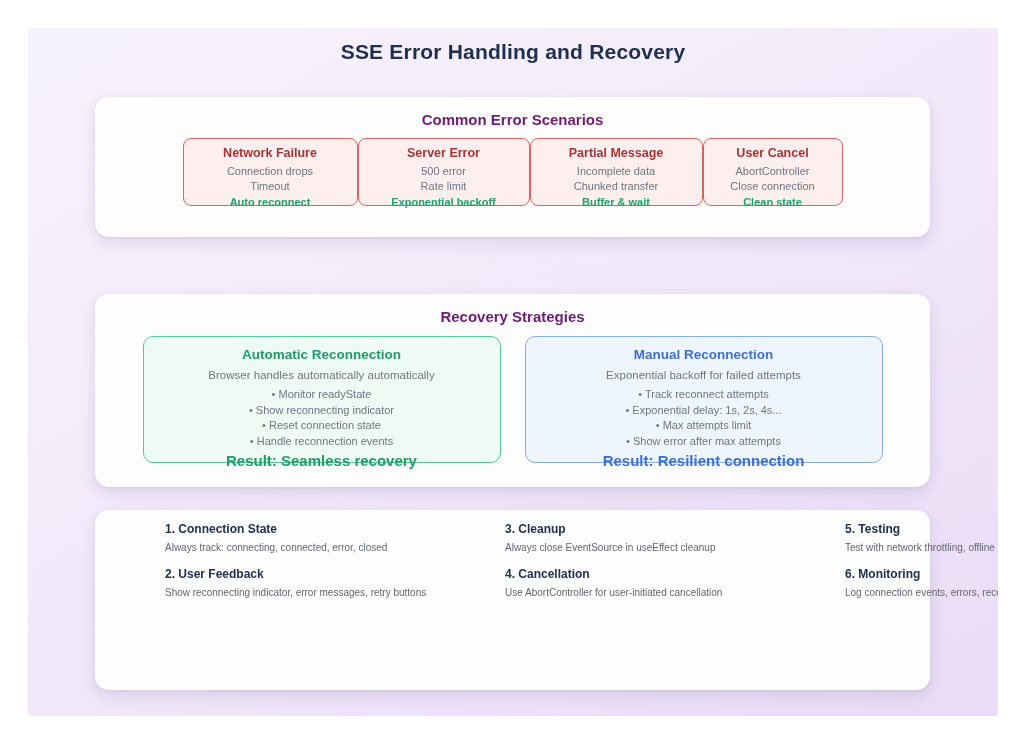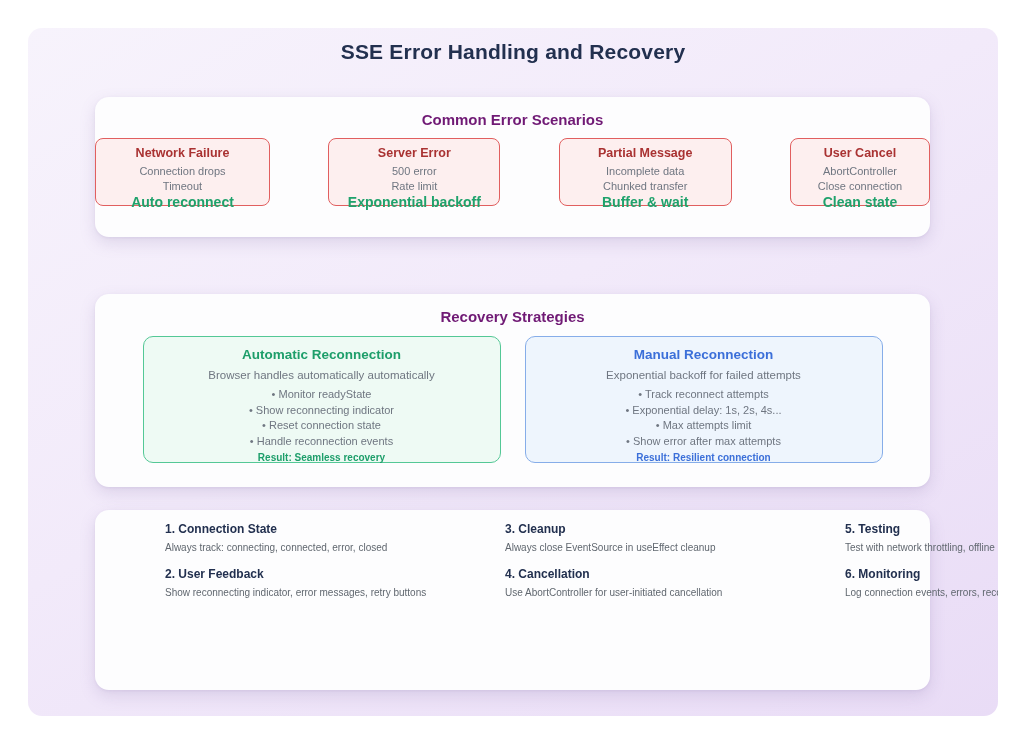--- a/index.html
+++ b/index.html
@@ -9,21 +9,21 @@
     width: 1024px;
     height: 747px;
     background: #ffffff;
     font-family: "Liberation Sans", sans-serif;
     overflow: hidden;
   }
   .canvas {
     position: absolute;
     left: 28px; top: 28px;
     width: 970px; height: 688px;
-    border-radius: 14px;
+    border-radius: 4px;
     background: linear-gradient(150deg, #f7f3fc 0%, #f2eafa 45%, #e9dcf6 100%);
     overflow: hidden;
   }
   .main-title {
     margin-top: 12px;
     text-align: center;
     font-size: 21px;
     font-weight: bold;
     color: #22304f;
     letter-spacing: 0.2px;
@@ -43,37 +43,37 @@
     margin-top: 14px;
     text-align: center;
     font-size: 15px;
     font-weight: bold;
     color: #701a75;
   }
   
   .scenario-row {
     margin-top: 10px;
     display: flex;
-    justify-content: space-between;
+    justify-content: center;
   }
   .scen-card {
     height: 68px;
     border: 1.5px solid #e15f5f;
     background: #fdefef;
     border-radius: 8px;
     text-align: center;
     padding-top: 7px;
   }
   .scen-card:nth-child(1) { width: 175px; }
   .scen-card:nth-child(2) { width: 172px; }
   .scen-card:nth-child(3) { width: 173px; }
   .scen-card:nth-child(4) { width: 140px; }
   .scen-title { font-size: 12.5px; font-weight: bold; color: #a93232; margin-bottom: 4px; }
   .scen-line  { font-size: 11px; color: #6f7681; line-height: 15px; }
-  .scen-action{ font-size: 14px; font-weight: bold; color: #1fa26c; line-height: 15px; margin-top: 1px; }
+  .scen-action{ font-size: 11px; font-weight: bold; color: #1fa26c; line-height: 15px; margin-top: 1px; }
   
   .strategy-row {
     margin-top: 11px;
     display: flex;
     justify-content: center;
     gap: 24px;
   }
   .strat-card {
     width: 358px;
     height: 127px;
@@ -81,21 +81,21 @@
     text-align: center;
     padding-top: 10px;
   }
   .strat-card.green { border: 1.5px solid #54c896; background: #eefaf4; }
   .strat-card.blue  { border: 1.5px solid #86ade9; background: #eef5fd; }
   .strat-title { font-size: 13.5px; font-weight: bold; margin-bottom: 7px; }
   .green .strat-title, .green .strat-result { color: #1d9e6a; }
   .blue  .strat-title, .blue  .strat-result { color: #3b6fd9; }
   .strat-sub { font-size: 11.5px; color: #6f7681; margin-bottom: 6px; }
   .strat-bullet { font-size: 11px; color: #6f7681; line-height: 15.5px; }
-  .strat-result { font-size: 10px; font-weight: bold; margin-top: 3px; }
+  .strat-result { font-size: 15px; font-weight: bold; margin-top: 3px; }
   
   .bp-grid {
     margin-top: 12px;
     margin-left: 70px;
     display: grid;
     grid-template-columns: repeat(3, 340px);
   }
   .bp-item { margin-bottom: 14px; }
   .bp-title { font-size: 12px; font-weight: bold; color: #22304f; margin-bottom: 6px; }
   .bp-desc { font-size: 10px; color: #60676f; white-space: nowrap; }

